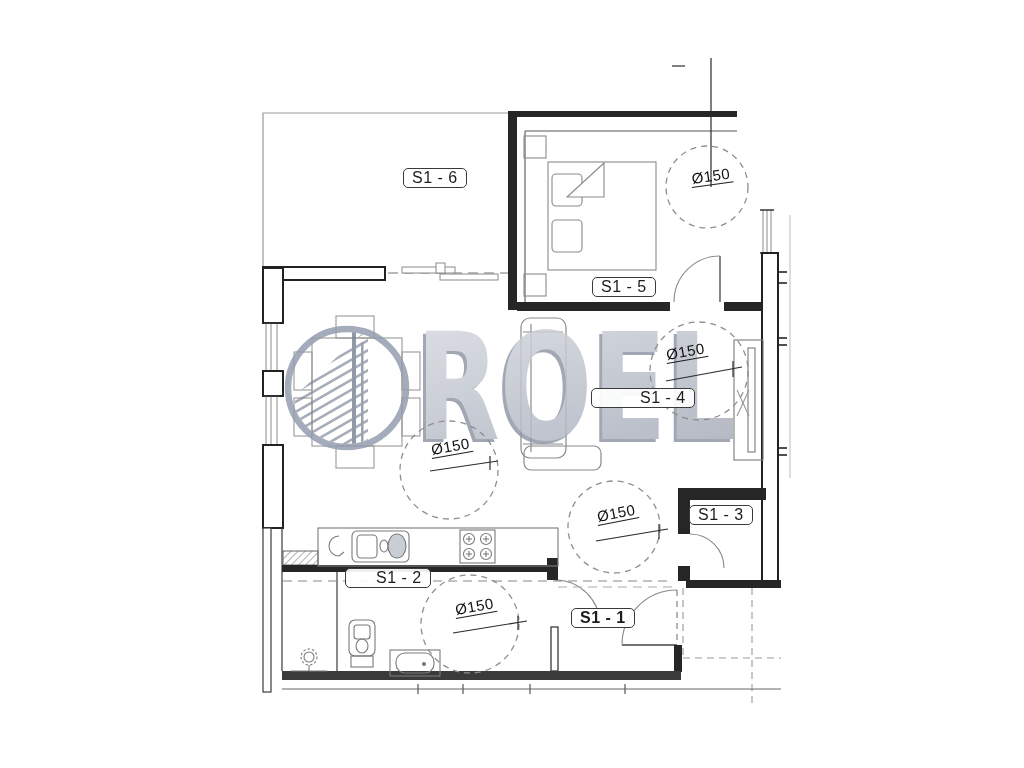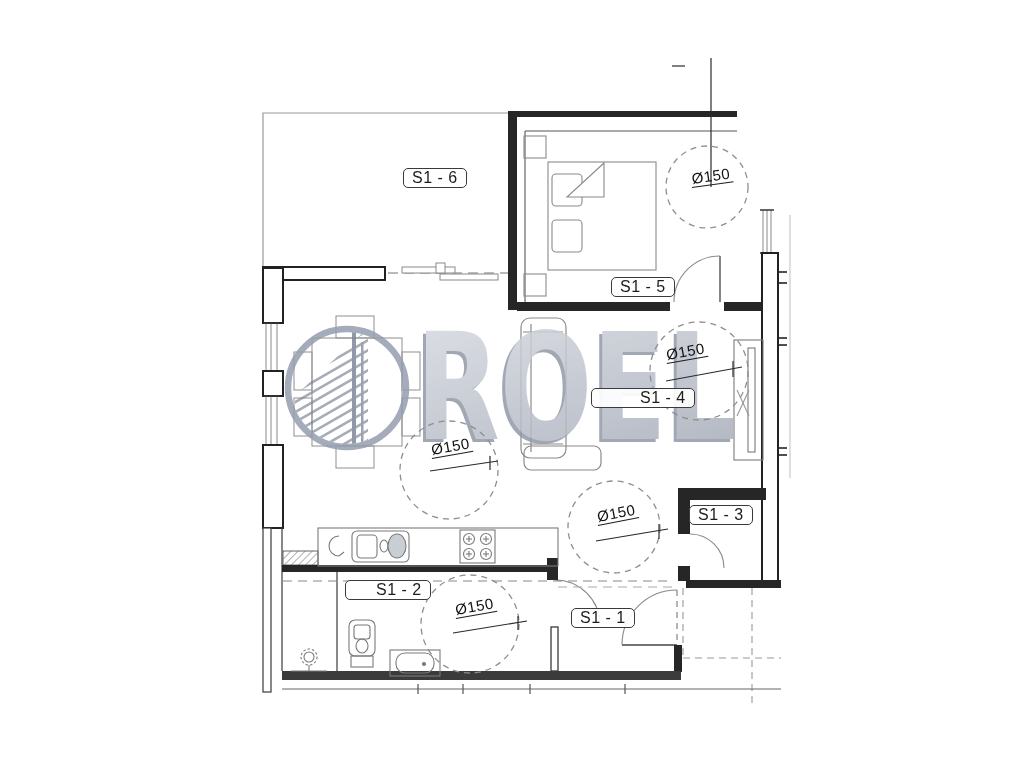--- a/index.html
+++ b/index.html
@@ -312,25 +312,25 @@
         <line x1="659" y1="524" x2="659" y2="539"></line>
       </g>
       <g>
         <line x1="453" y1="633" x2="527" y2="621"></line>
         <line x1="518" y1="616" x2="518" y2="630"></line>
       </g>
     </g>
   </svg>
 
   <div class="room-pill" style="left:403px;top:168px;">S1 - 6</div>
-  <div class="room-pill" style="left:611px;top:277px;text-align:right;">S1 - 5</div>
+  <div class="room-pill" style="left:592px;top:277px;text-align:right;">S1 - 5</div>
   <div class="room-pill" style="left:591px;top:388px;padding-left:48px;">S1 - 4</div>
   <div class="room-pill" style="left:689px;top:505px;text-align:right;">S1 - 3</div>
-  <div class="room-pill" style="left:345px;top:580px;padding-left:30px;">S1 - 2</div>
-  <div class="room-pill" style="left:571px;top:608px;">S1 - 1</div>
+  <div class="room-pill" style="left:345px;top:568px;padding-left:30px;">S1 - 2</div>
+  <div class="room-pill" style="left:571px;top:608px;font-weight:bold;">S1 - 1</div>
 
   <div class="dia-label rot-8" style="left:692px;top:170px;">Ø150</div>
   <div class="dia-label rot-10" style="left:667px;top:346px;">Ø150</div>
   <div class="dia-label rot-10" style="left:432px;top:441px;">Ø150</div>
   <div class="dia-label rot-11" style="left:598px;top:508px;">Ø150</div>
   <div class="dia-label rot-10" style="left:456px;top:601px;">Ø150</div>
 
 </div>
 
 </body></html>

